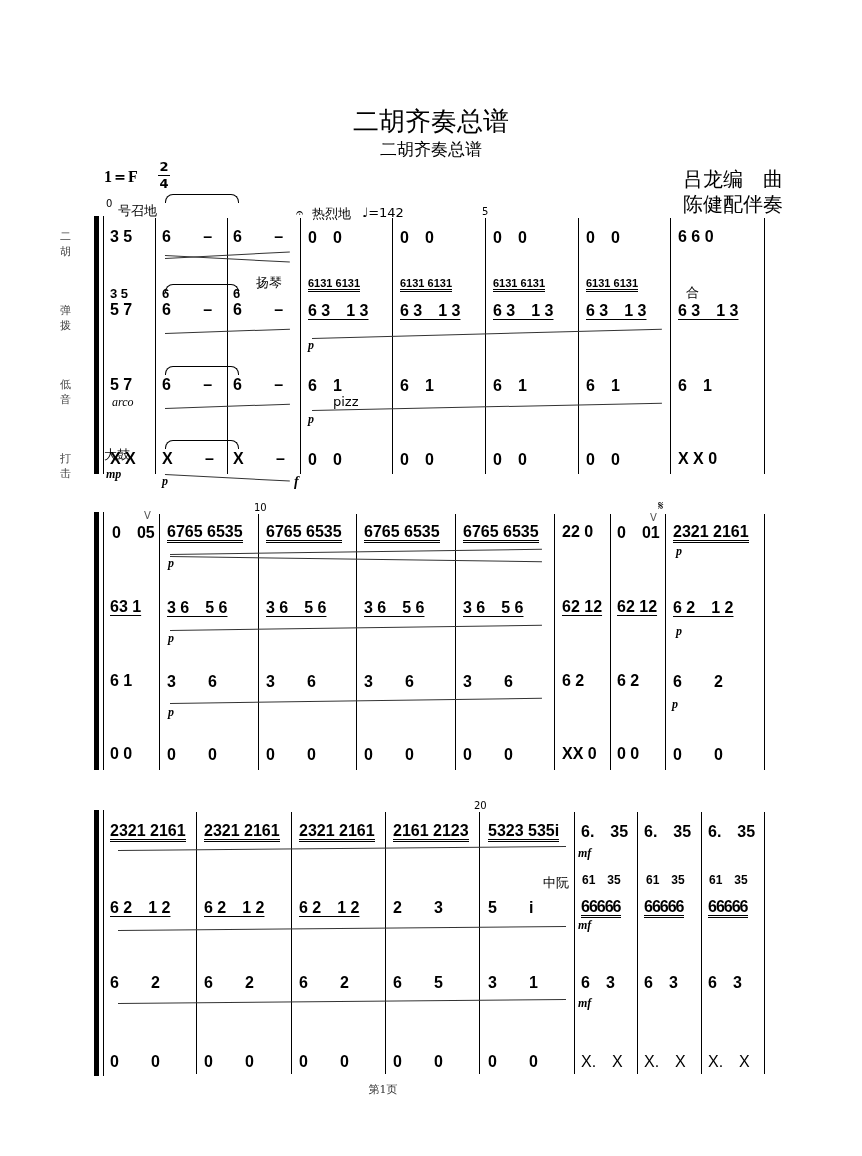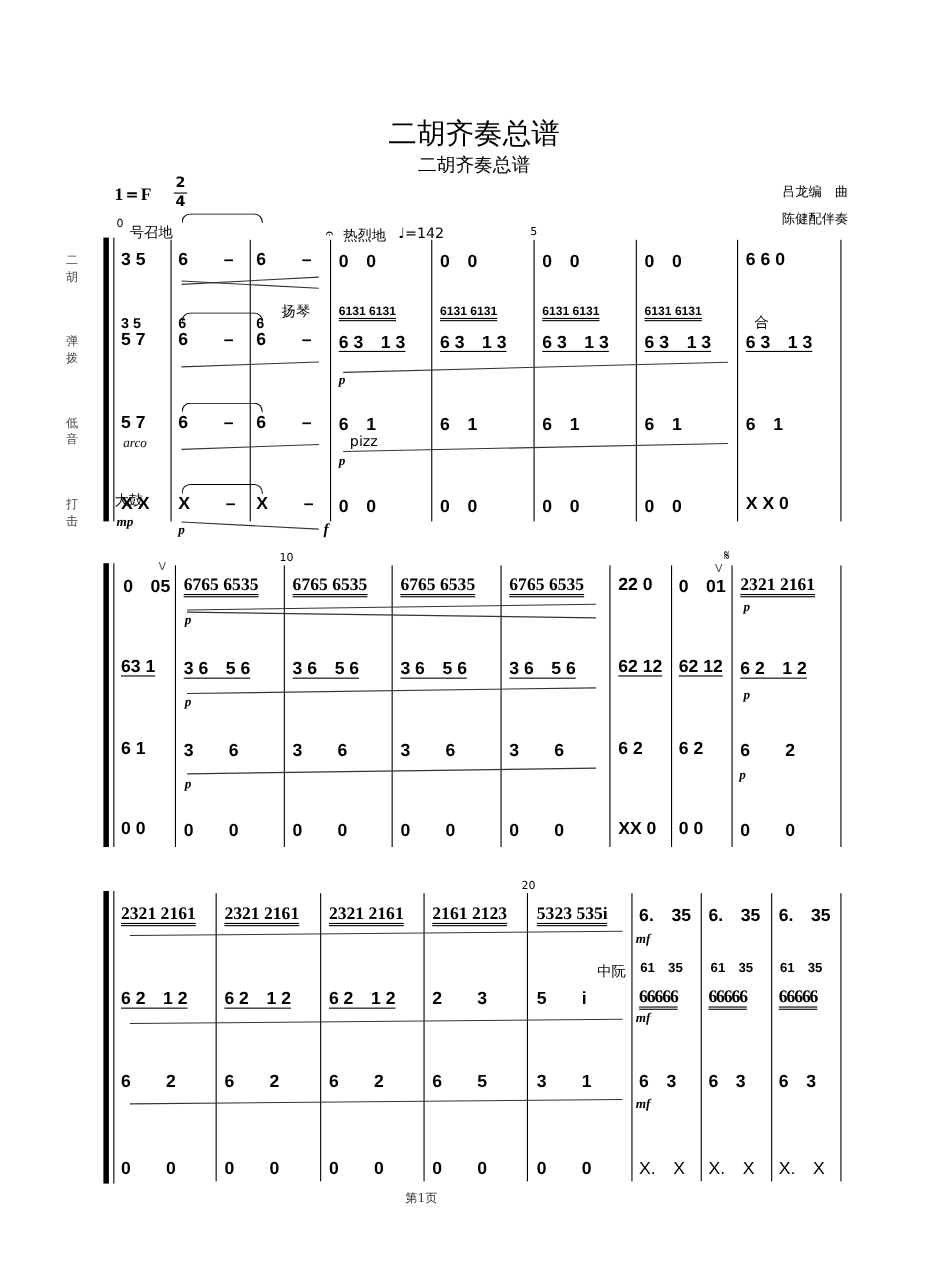--- a/index.html
+++ b/index.html
@@ -4,29 +4,29 @@
 <style>
   html, body { margin:0; padding:0; background:#ffffff; }
   body { width:862px; height:1156px; position:relative; overflow:hidden;
          font-family:"DejaVu Sans", sans-serif; color:#000; }
   .abs { position:absolute; }
   .title { left:0; width:862px; text-align:center; top:104px; font-family:"DejaVu Serif", serif; font-size:26px; }
   .subtitle { left:0; width:862px; text-align:center; top:138px; font-size:17px; }
   .key { left:104px; top:167px; font-size:16px; font-weight:bold; font-family:"Liberation Serif", serif; }
   .meter { left:158px; top:160px; font-size:13px; font-weight:bold; line-height:14px; text-align:center; }
   .meter .line { border-top:1px solid #000; width:12px; margin:1px auto; }
-  .credit { left:683px; font-size:12px;margin-left:28px; }
+  .credit { left:683px; font-size:20px; }
   .system { position:absolute; }
   .brace { position:absolute; background:#000; width:5px; }
   .brace-thin { position:absolute; background:#000; width:1px; }
   .inst { position:absolute; font-size:11px; color:#444; }
   .bar { position:absolute; background:#000; width:1px; }
   .note { position:absolute; font-family:"Liberation Sans", sans-serif; font-weight:bold; font-size:16px; white-space:nowrap; }
   .note.u { text-decoration:underline; text-decoration-thickness:1px; text-underline-offset:3px; }
-  .note.uu { border-bottom:3px double #000; line-height:17px;font-family:Liberation Serif, serif; }
+  .note.uu { border-bottom:3px double #000; line-height:17px; }
   .small { position:absolute; font-family:"Liberation Sans", sans-serif; font-size:11px; font-weight:bold; white-space:nowrap; border-bottom:3px double #000; line-height:12px; }
   .dyn { position:absolute; font-family:"Liberation Serif", serif; font-style:italic; font-weight:bold; font-size:12px; }
   .mark { position:absolute; font-size:13px; white-space:nowrap; }
   .mno { position:absolute; font-size:10px; }
   .hair { position:absolute; height:1px; background:#333; transform-origin:left center; }
   .tie { position:absolute; border:1px solid #000; border-bottom:none; border-radius:8px 8px 0 0; height:8px; }
   .footer { left:0; width:766px; text-align:center; top:1082px; font-size:11px; font-family:"DejaVu Serif", serif; color:#333; }
 </style>
 </head>
 <body>
@@ -61,21 +61,21 @@
 
   <div class="mno" style="left:106px;top:198px">0</div>
   <div class="mark" style="left:118px;top:202px">号召地</div>
   <div class="mark" style="left:296px;top:205px">𝄐</div>
   <div class="mark" style="left:312px;top:205px">热烈地</div>
   <div class="mark" style="left:362px;top:205px">♩=142</div>
   <div class="mno" style="left:482px;top:206px">5</div>
   <div class="mark" style="left:256px;top:274px">扬琴</div>
   <div class="mark" style="left:686px;top:284px">合</div>
   <div class="dyn" style="left:112px;top:395px;font-weight:normal">arco</div>
-  <div class="mark" style="left:318px;top:394px">pizz</div>
+  <div class="mark" style="left:333px;top:394px">pizz</div>
   <div class="mark" style="left:104px;top:446px">大鼓</div>
   <div class="dyn" style="left:106px;top:467px">mp</div>
   <div class="dyn" style="left:162px;top:474px">p</div>
   <div class="dyn" style="left:294px;top:474px;font-size:14px">f</div>
   <div class="dyn" style="left:308px;top:338px">p</div>
   <div class="dyn" style="left:308px;top:412px">p</div>
 
   <div class="tie" style="left:165px;top:194px;width:72px"></div>
   <div class="tie" style="left:165px;top:284px;width:72px"></div>
   <div class="tie" style="left:165px;top:366px;width:72px"></div>

